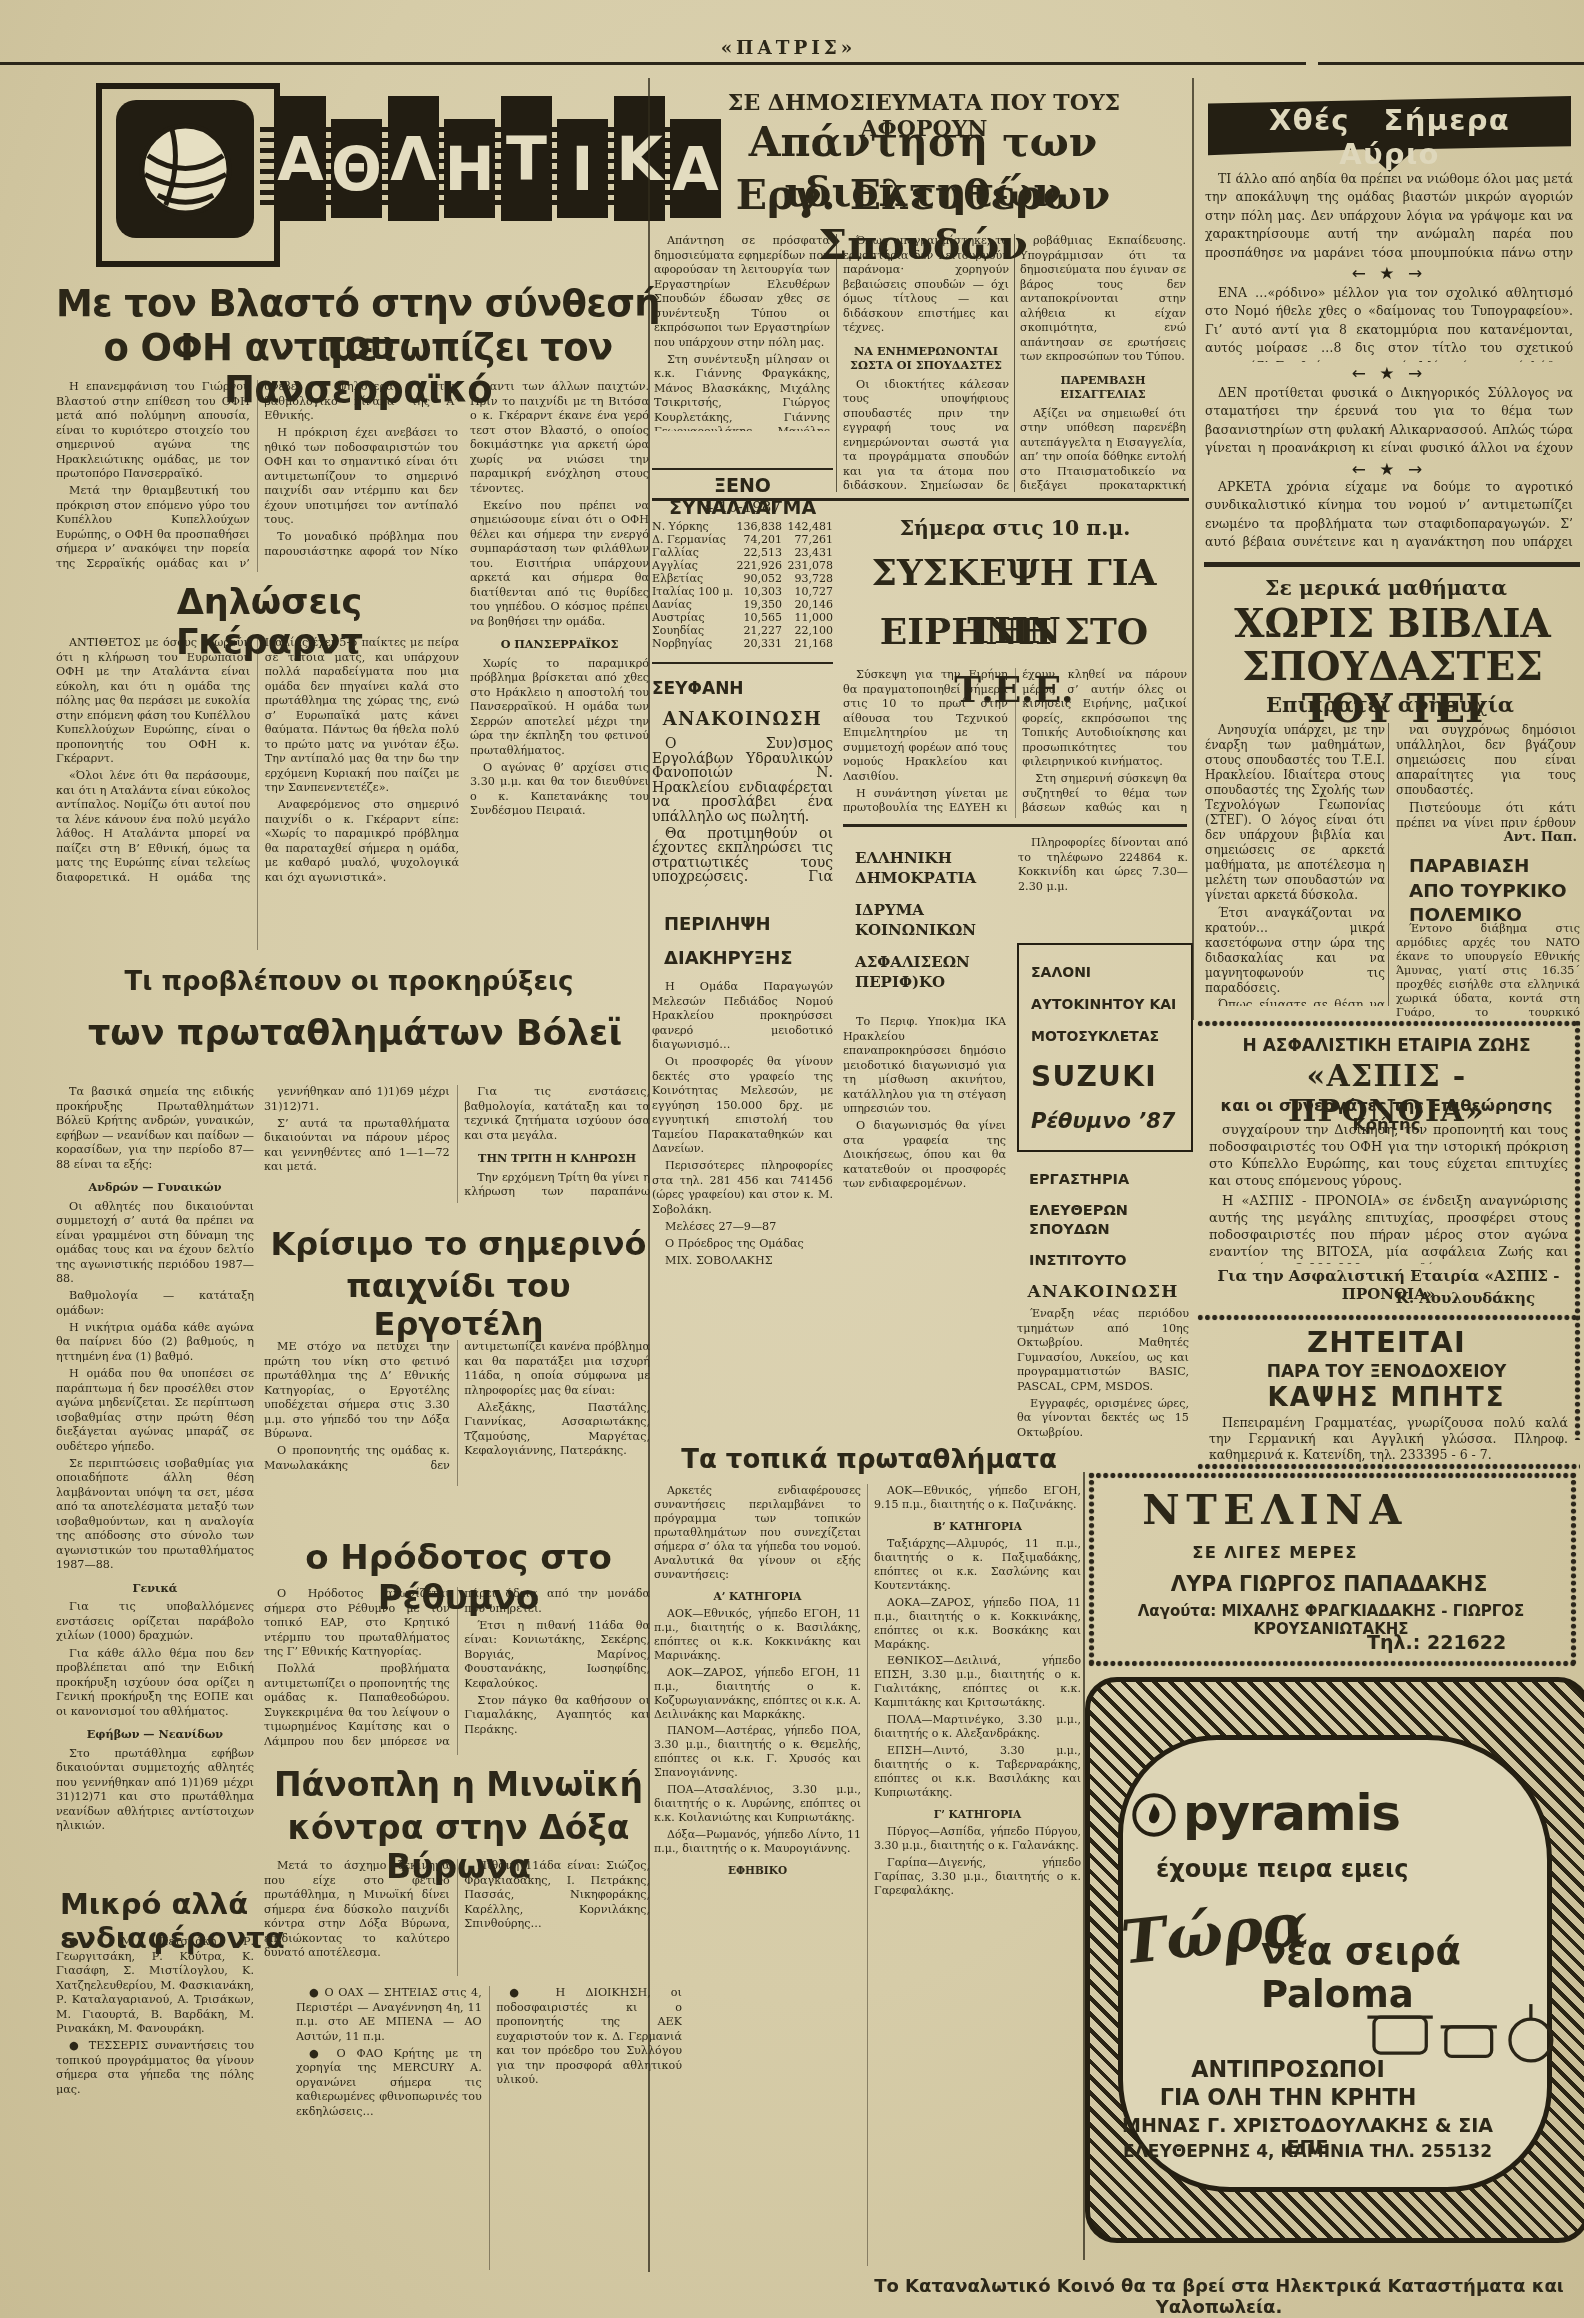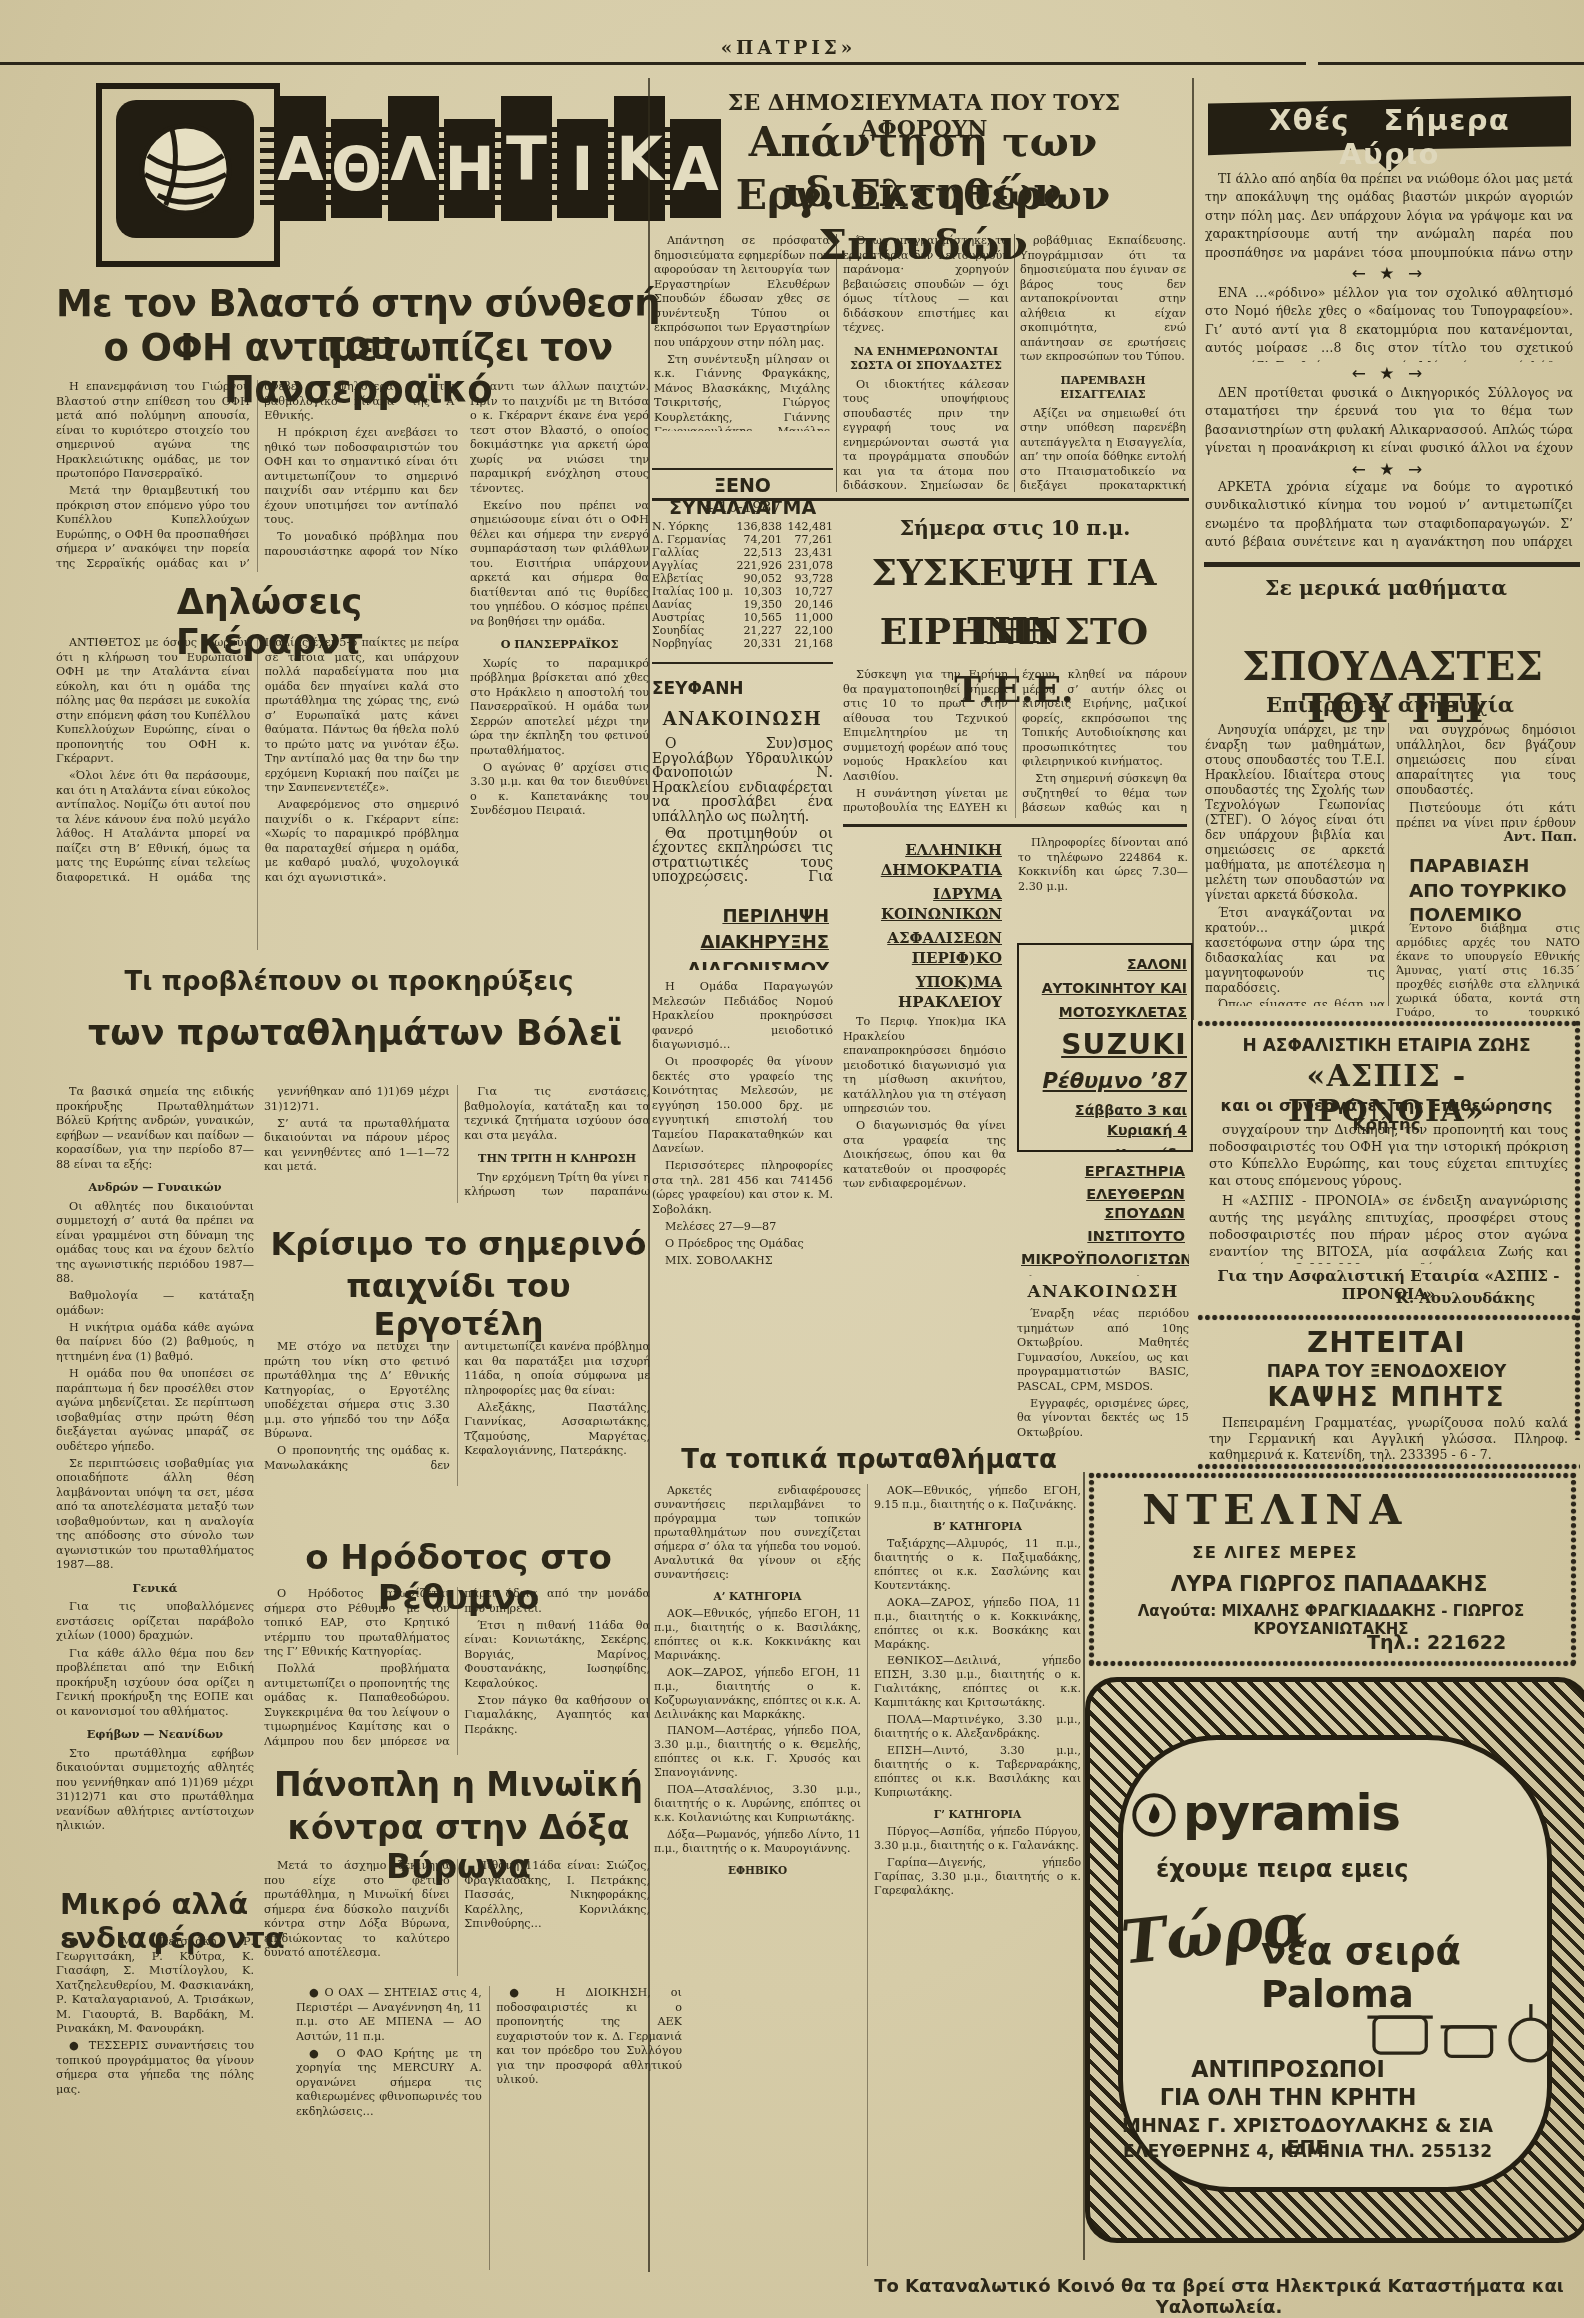--- a/index.html
+++ b/index.html
@@ -2,21 +2,21 @@
 <html style="font-size:10.5px"><head>
 <meta charset="utf-8">
 <style>
   html,body{margin:0;padding:0;}
   .page{position:relative;width:1584px;height:2319px;overflow:hidden;
     background:radial-gradient(ellipse at 50% 38%,#ded5b6 0%,#d6cca8 55%,#c8bc94 100%);
     font-family:"DejaVu Serif",serif;color:#2c2718;}
   .abs{position:absolute;}
   .txt{overflow:hidden;}
   .pline{text-align:justify;text-indent:13px;margin:0 0 2.6px 0;}
-  .nline{text-align:right;margin:4px;text-decoration:underline;}
+  .nline{text-align:left;margin:12px;}
   .subline{font-weight:bold;text-align:center;margin:8px 0 5.3px 0;text-indent:0;}
   .rule{background:#2b261a;}
   .vrule{background:rgba(50,44,28,.75);}
   .center{text-align:center;}
   .serif{font-family:"DejaVu Serif",serif;}
   .sans{font-family:"DejaVu Sans",sans-serif;}
   .bold{font-weight:bold;}
   
   .tile{position:absolute;background:#221d12;color:#e3dcc0;font-family:"DejaVu Sans",sans-serif;
     font-weight:bold;display:flex;align-items:center;justify-content:center;}
@@ -360,20 +360,21 @@
   <div class="abs txt" style="left:1205px;top:384px;width:368px;height:74px;font-size:12.5px;line-height:18.4px;">
       <div class="pline">ΔΕΝ προτίθεται φυσικά ο Δικηγορικός Σύλλογος να σταματήσει την έρευνά του για το θέμα των βασανιστηρίων στη φυλακή Αλικαρνασσού. Απλώς τώρα γίνεται η προανάκριση κι είναι φυσικό άλλοι να έχουν τον πρώτο λόγο. Απ’ το Δ.Σ.Η. θα περιμένομε πολλά σε μια άλλη φάση.</div>
     </div>
   <div class="abs stardiv" style="left:1205px;top:459px;width:368px;">← ★ →</div>
   <div class="abs txt" style="left:1205px;top:478px;width:368px;height:74px;font-size:12.5px;line-height:18.4px;">
       <div class="pline">ΑΡΚΕΤΑ χρόνια είχαμε να δούμε το αγροτικό συνδικαλιστικό κίνημα του νομού ν’ αντιμετωπίζει ενωμένο τα προβλήματα των σταφιδοπαραγωγών. Σ’ αυτό βέβαια συνέτεινε και η αγανάκτηση που υπάρχει στα χωριά, από τα μέτρα που εξαγγέλθηκαν και η φετινή καταστροφή της παραγωγής που έπληξε μπλε, πράσινους και κόκκινους. Δεν γράφω άλλα μην τους ματιάσουμε.</div>
     </div>
   <div class="abs rule" style="left:1204px;top:562px;width:376px;height:4.6px;"></div>
 
   <div class="abs serif bold center" style="left:1235px;top:576px;width:302px;font-size:20.4px;">Σε μερικά μαθήματα</div>
+  <div class="abs serif bold center" style="left:1205px;top:602px;width:375px;font-size:39px;line-height:42px;">ΧΩΡΙΣ ΒΙΒΛΙΑ</div>
   <div class="abs serif bold center" style="left:1205px;top:645px;width:375px;font-size:39px;line-height:42px;">ΣΠΟΥΔΑΣΤΕΣ ΤΟΥ ΤΕΙ</div>
   <div class="abs serif bold center" style="left:1229px;top:692px;width:322px;font-size:21px;">Επικρατεί ανησυχία</div>
   <div class="abs txt" style="left:1205px;top:723px;width:180px;height:283px;font-size:12px;line-height:15px;">
       <div class="pline">Ανησυχία υπάρχει, με την έναρξη των μαθημάτων, στους σπουδαστές του Τ.Ε.Ι. Ηρακλείου. Ιδιαίτερα στους σπουδαστές της Σχολής των Τεχνολόγων Γεωπονίας (ΣΤΕΓ). Ο λόγος είναι ότι δεν υπάρχουν βιβλία και σημειώσεις σε αρκετά μαθήματα, με αποτέλεσμα η μελέτη των σπουδαστών να γίνεται αρκετά δύσκολα.</div>
       <div class="pline">Έτσι αναγκάζονται να κρατούν… μικρά κασετόφωνα στην ώρα της διδασκαλίας και να μαγνητοφωνούν τις παραδόσεις.</div>
       <div class="pline">Όπως είμαστε σε θέση να γνωρίζουμε, αυτό συμβαίνει γιατί οι ωρομίσθιοι καθηγητές πληρώνονται λίγο και δεν έχουν ελεύθερη ώρα, μια και εί-</div>
     </div>
   <div class="abs txt" style="left:1396px;top:723px;width:180px;height:105px;font-size:12px;line-height:15px;">
       <div class="pline">ναι συγχρόνως δημόσιοι υπάλληλοι, δεν βγάζουν σημειώσεις που είναι απαραίτητες για τους σπουδαστές.</div>
       <div class="pline">Πιστεύουμε ότι κάτι πρέπει να γίνει πριν έρθουν οι εξετάσεις.</div>

